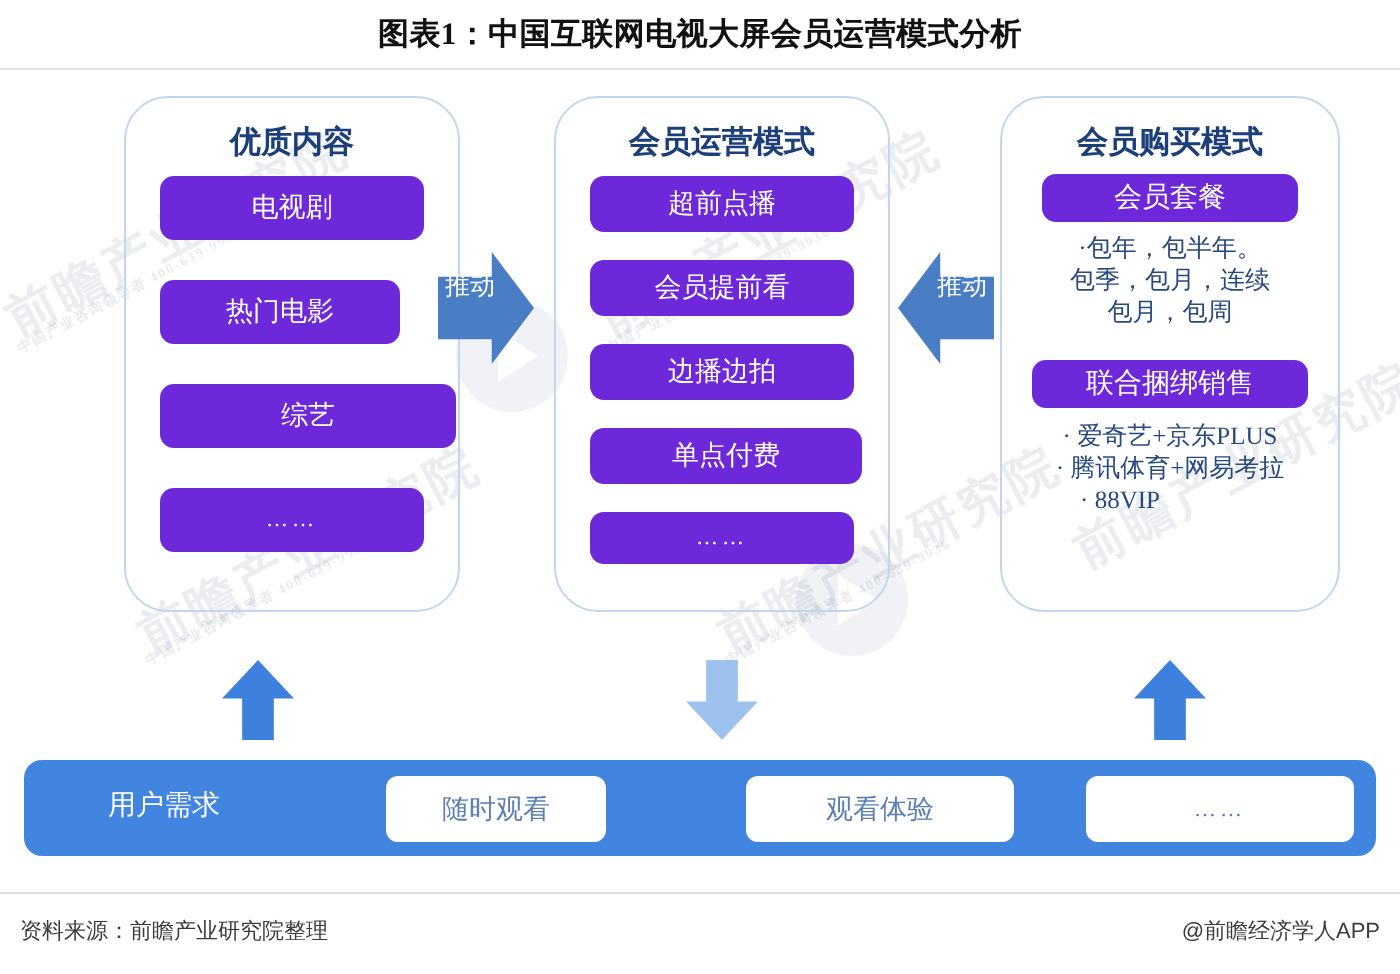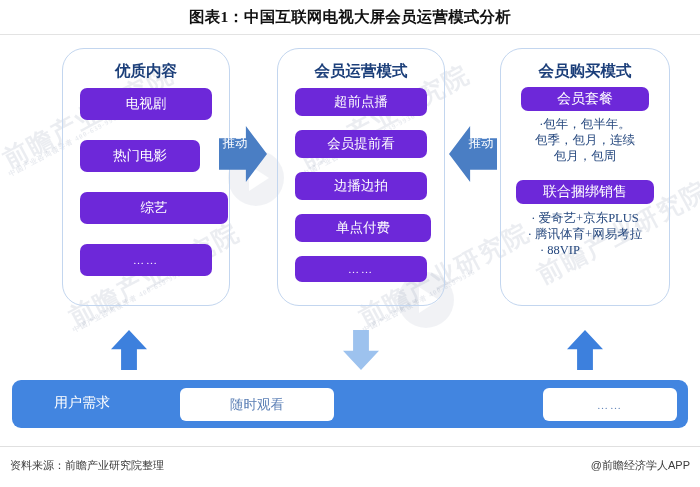--- a/index.html
+++ b/index.html
@@ -230,21 +230,22 @@
     </div>
   <div class="varrow down" style="left:343px; top:330px;">
       <div class="shape"></div>
     </div>
   <div class="varrow up" style="left:567px; top:330px;">
       <div class="shape"></div>
     </div>
 
   <div class="bottombar">
     <div class="blabel">用户需求</div>
-    <div class="bcard" style="left:168px; width:154px;font-family:Liberation Serif, serif;">随时观看</div>
+    <div class="bcard" style="left:181px; width:110px;font-family:Liberation Serif, serif;">随时观看</div>
+    <div class="bcard" style="left:361px; width:134px;">观看体验</div>
     <div class="bcard dots" style="left:531px; width:134px;">……</div>
   </div>
 
   <div class="foot-rule"></div>
   <div class="foot left">资料来源：前瞻产业研究院整理</div>
   <div class="foot right">@前瞻经济学人APP</div>
 
 </div>
 
 </body></html>

